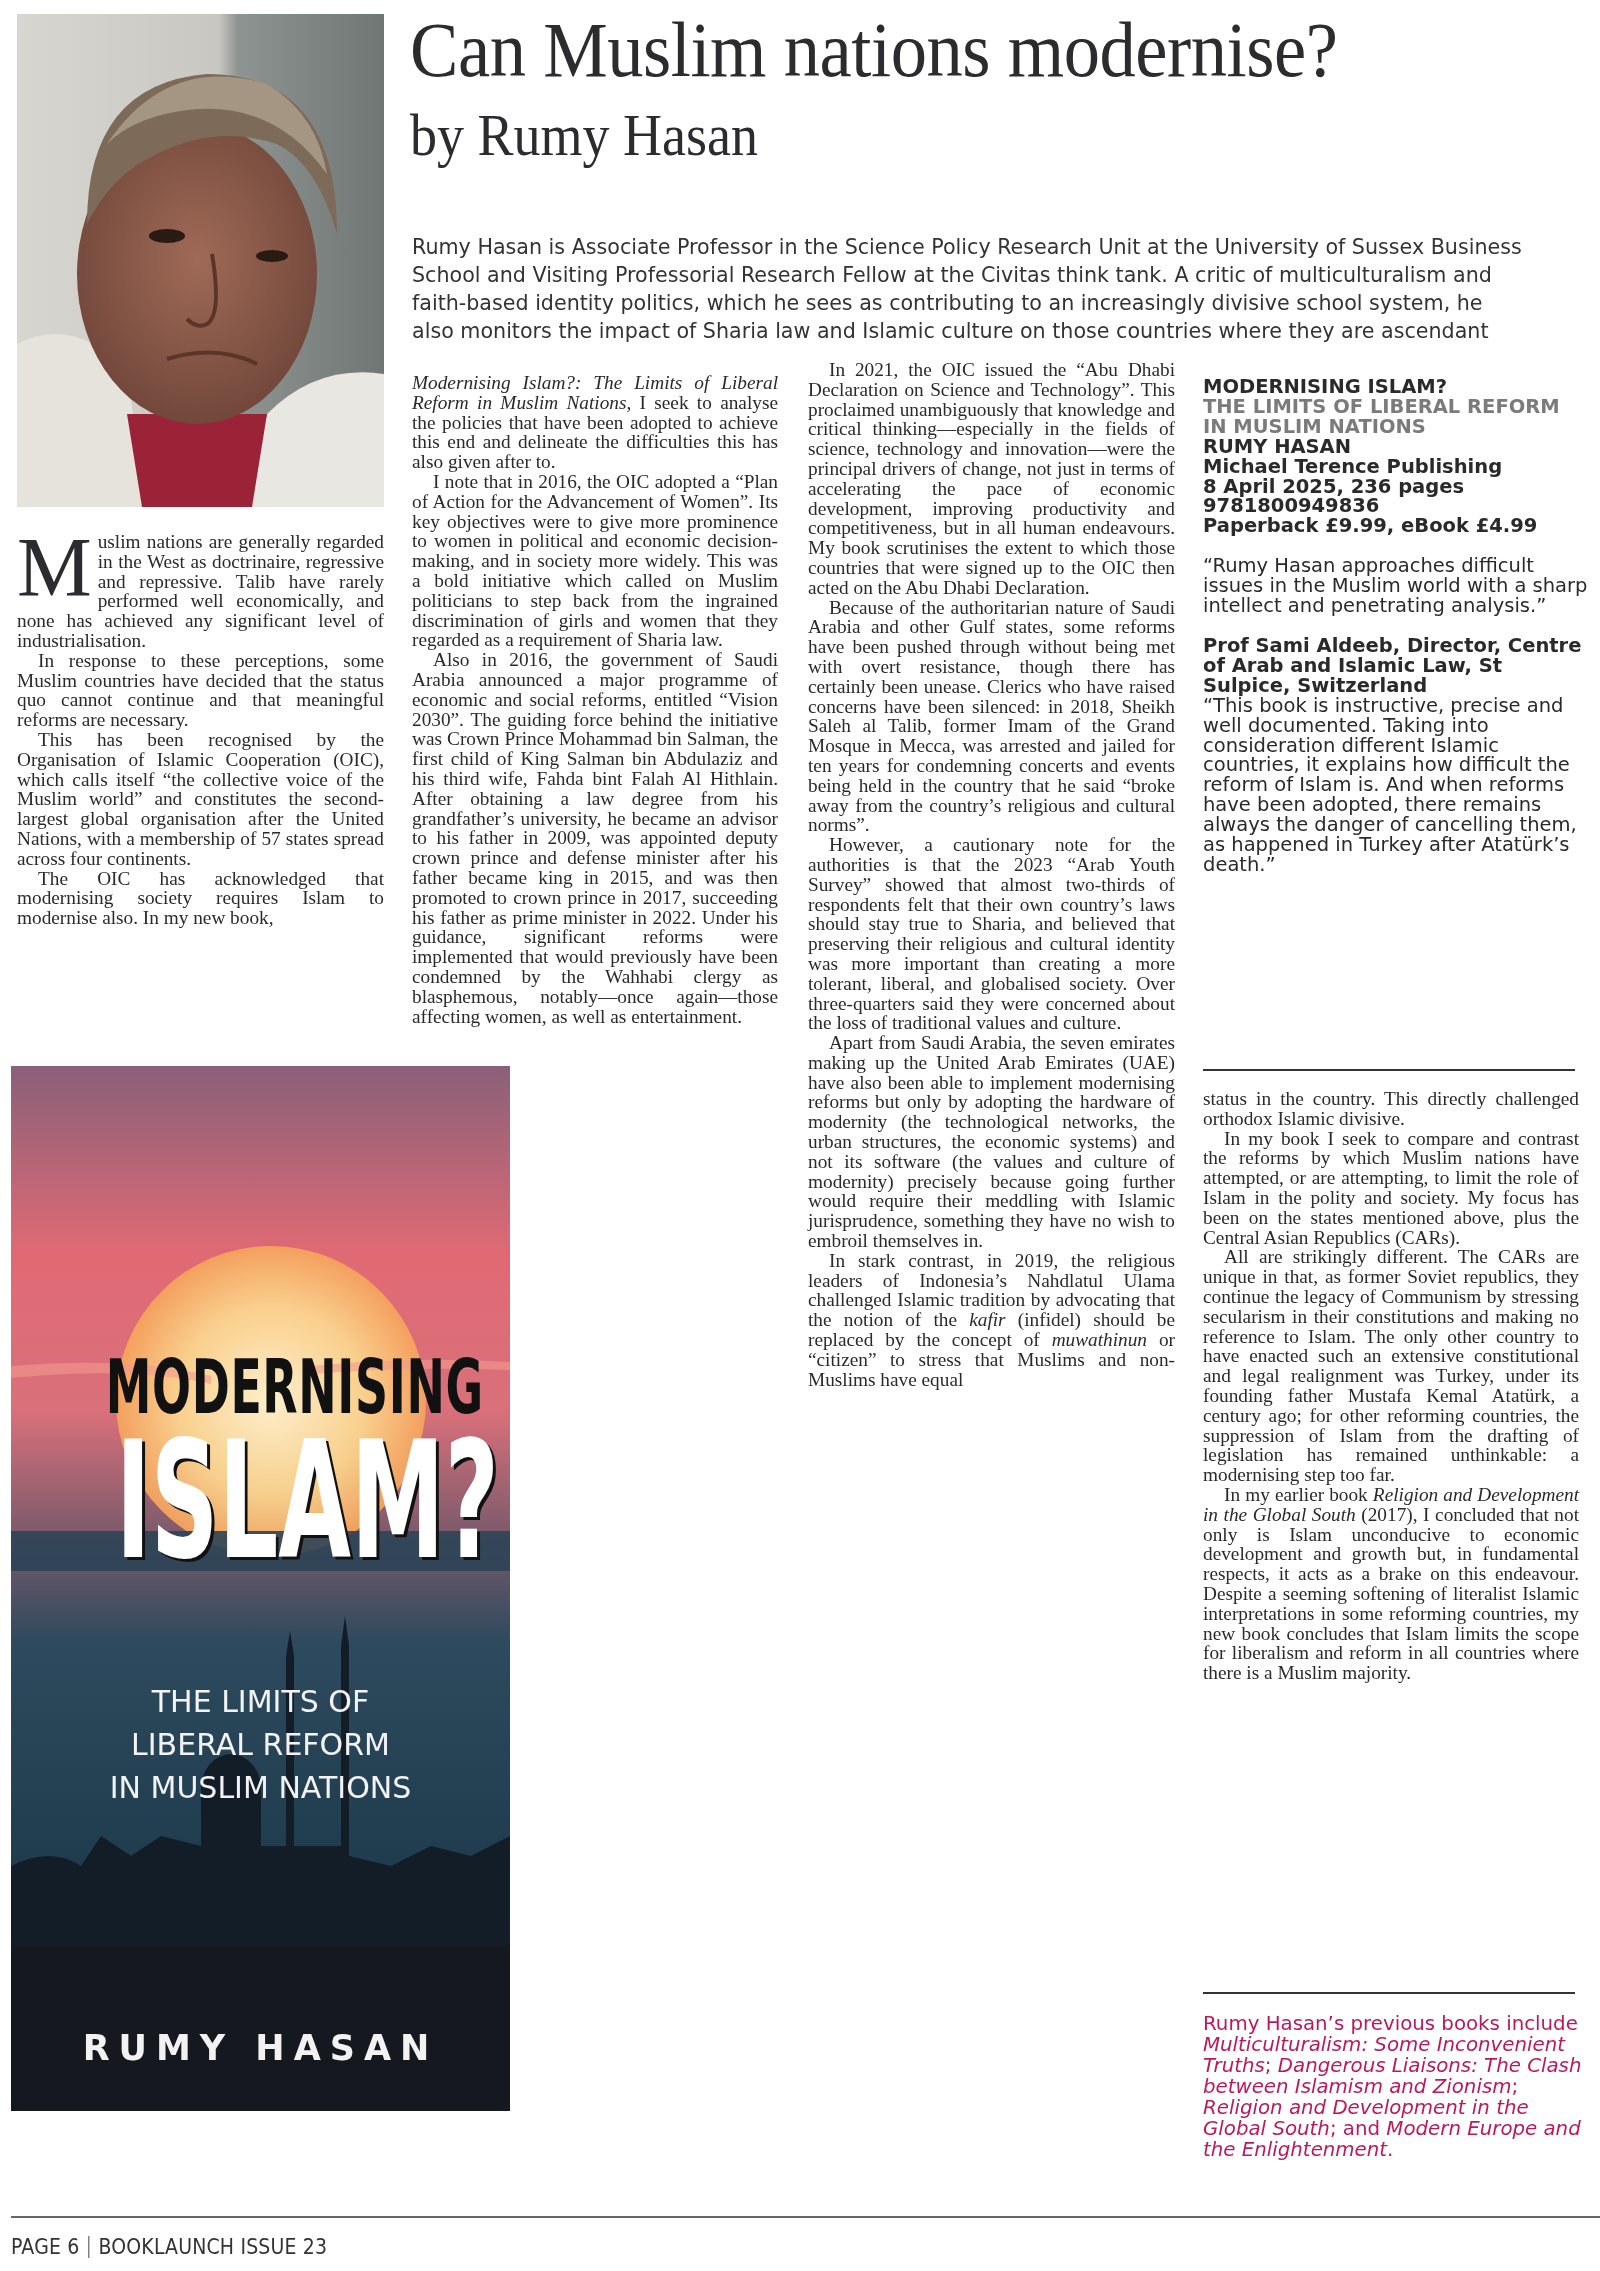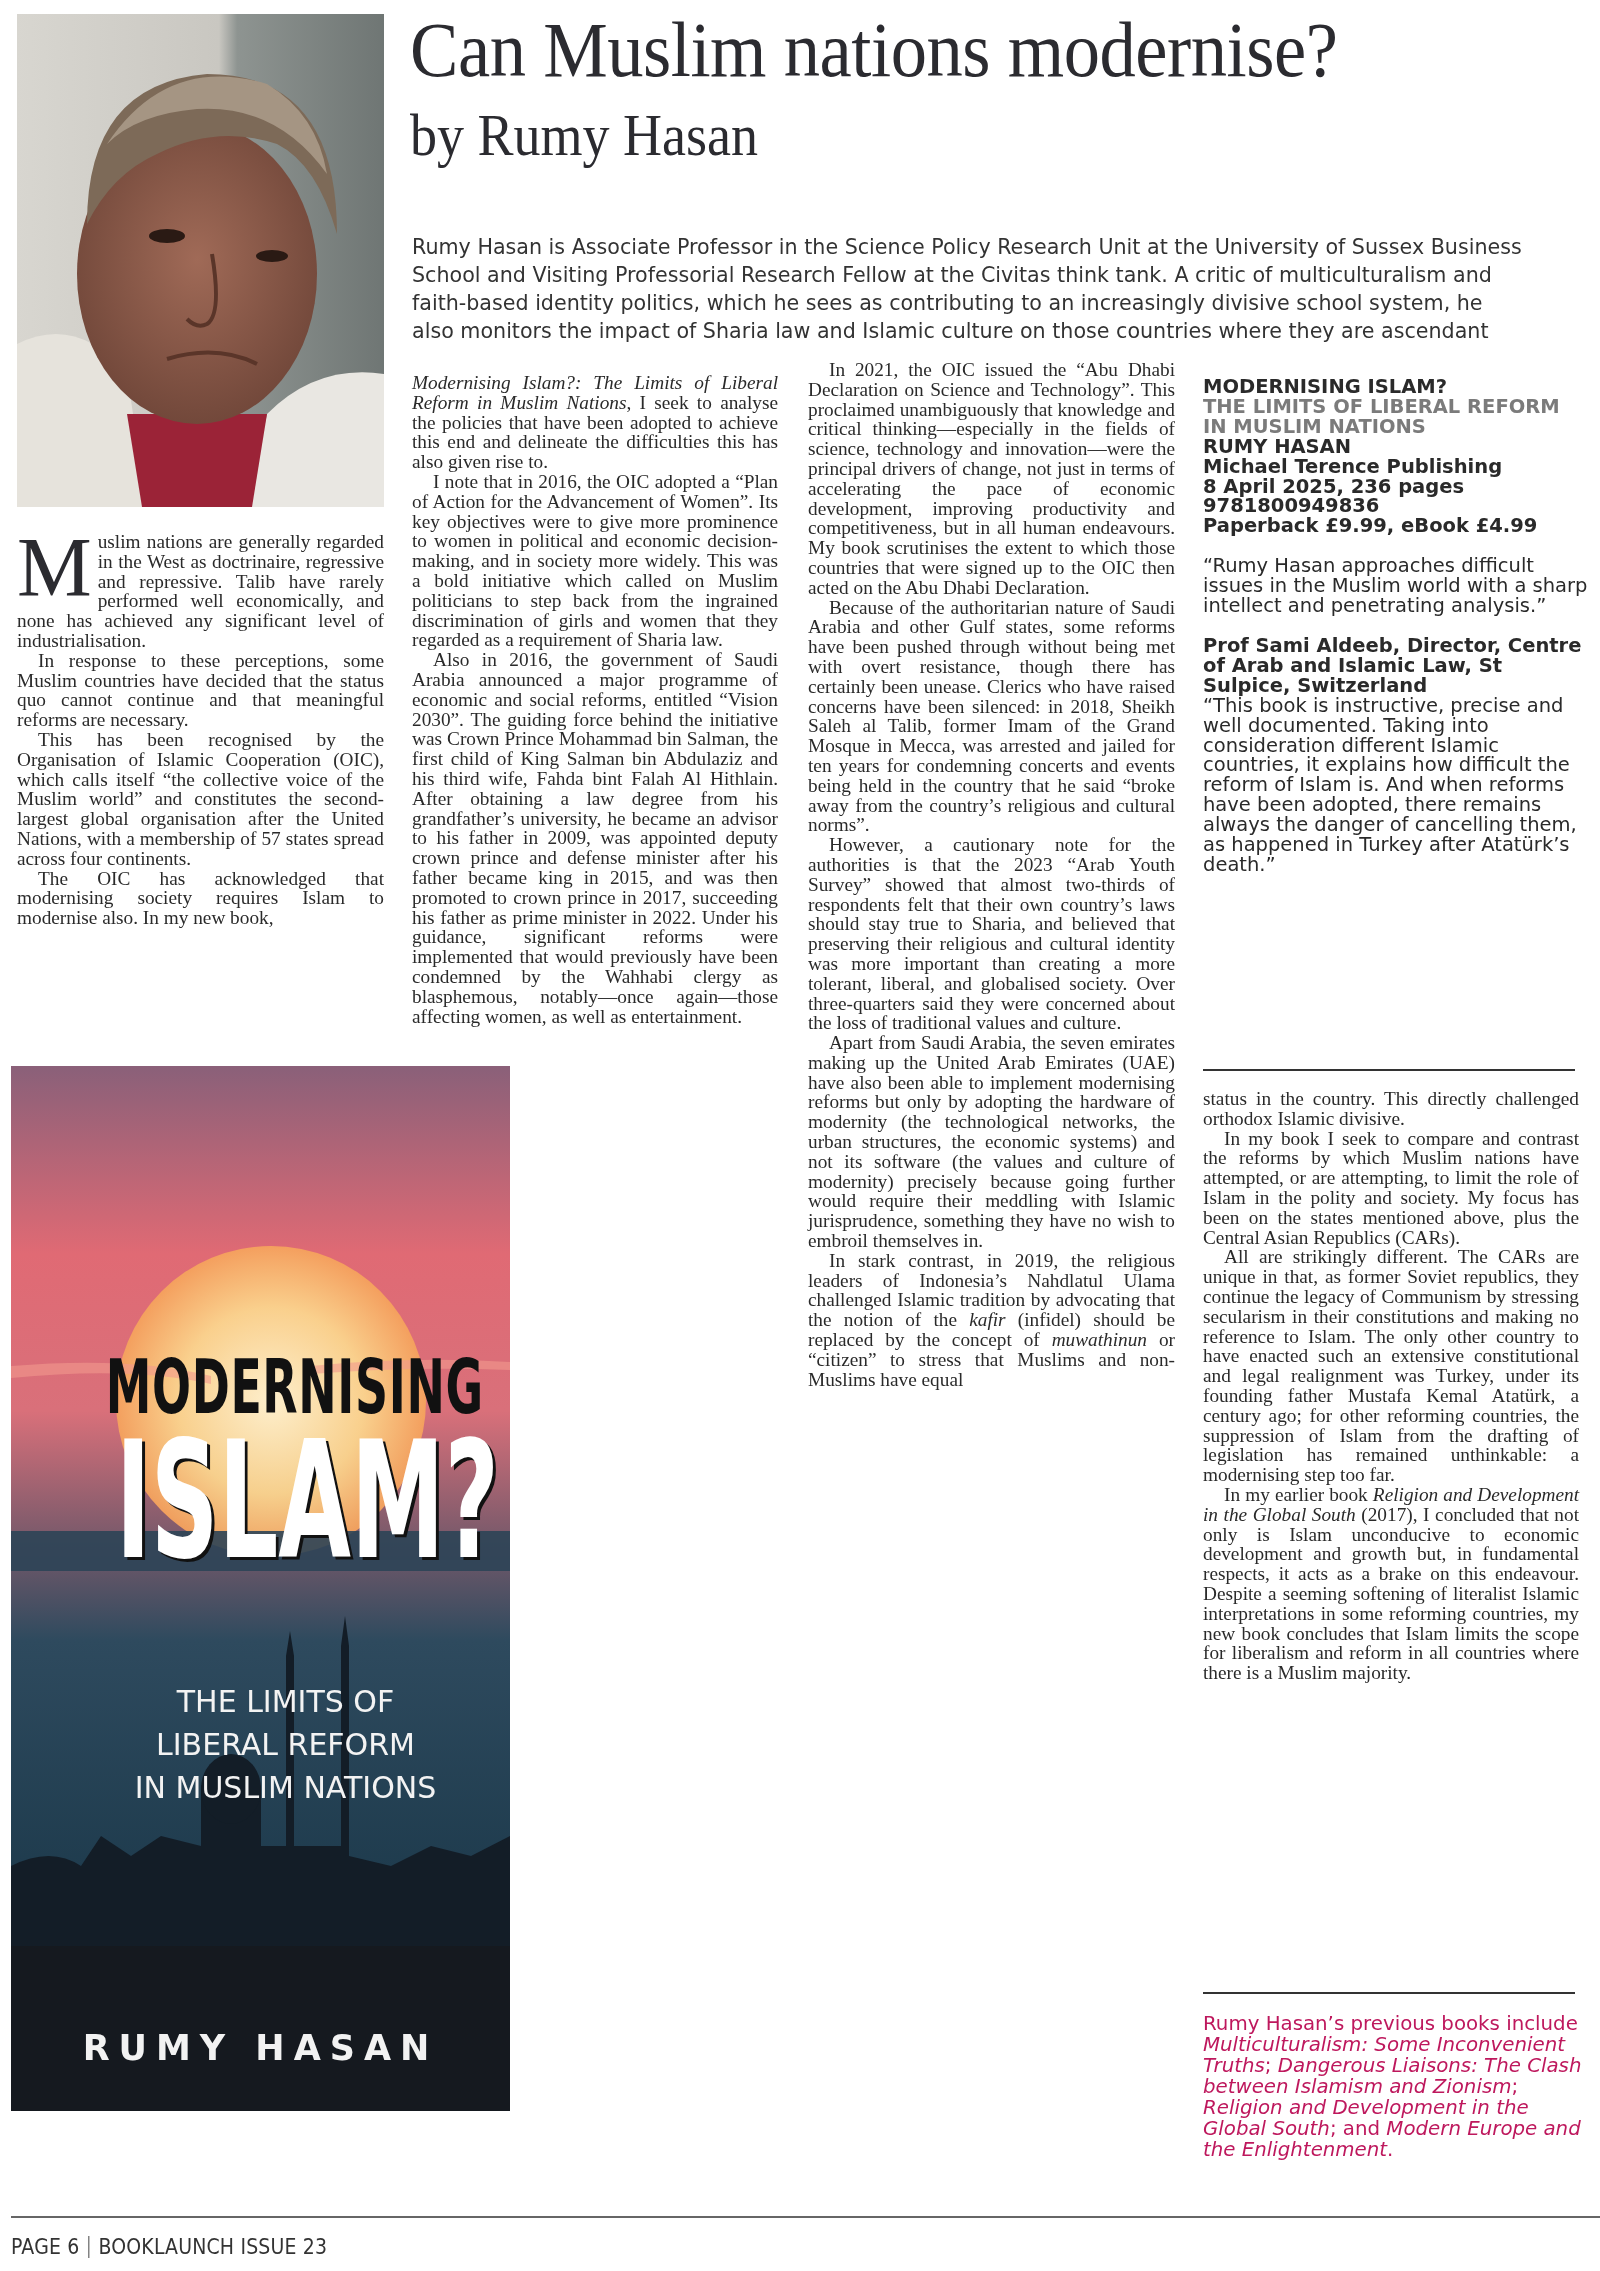--- a/index.html
+++ b/index.html
@@ -48,21 +48,21 @@
 
   
   #cover { left:11px; top:1066px; width:499px; height:1227px; overflow:hidden; }
   #cover svg { display:block; }
   .cov-title { position:absolute; left:0; width:100%; text-align:center; font-family:"DejaVu Sans",sans-serif;
     font-weight:bold; }
   #cov-modern { top:278px; font-size:74px; color:#111; transform:scaleX(0.62); letter-spacing:1px; }
   #cov-islam { top:350px; font-size:162px; color:#fff; transform:scaleX(0.58);
     text-shadow:5px 3px 0 #111; line-height:170px; }
   .cov-sub { position:absolute; left:0; width:100%; text-align:center; font-family:"DejaVu Sans",sans-serif;
-    font-size:30px; line-height:38px; color:#f3f3f3;margin-left:25px; }
+    font-size:30px; line-height:38px; color:#f3f3f3; }
   #cov-sub1 { top:617px; }
   #cov-sub2 { top:660px; }
   #cov-sub3 { top:703px; }
   #cov-author { position:absolute; left:0; width:100%; text-align:center; top:962px; font-family:"DejaVu Sans",sans-serif;
     font-size:35px; letter-spacing:9px; color:#f2f2f2; font-weight:bold; }
 
   
   #footer-rule { left:11px; top:2216px; width:1589px; height:2px; background:#666; }
   #footer { left:11px; top:2235px; font-size:21px; color:#333; letter-spacing:0.2px;
     transform:scaleX(0.9); transform-origin:left top; white-space:nowrap; }
@@ -105,21 +105,21 @@
 <div id="standfirst" class="abs sans">Rumy Hasan is Associate Professor in the Science Policy Research Unit at the University of Sussex Business School and Visiting Professorial Research Fellow at the Civitas think tank. A critic of multiculturalism and faith-based identity politics, which he sees as contributing to an increasingly divisive school system, he also monitors the impact of Sharia law and Islamic culture on those countries where they are ascendant</div>
 
 <div id="col1" class="abs col serif">
   <p class="noind"><span class="dropcap">M</span><span>uslim nations are generally regarded in the West as doctrinaire, regressive and repressive. Talib have rarely performed well economically, and none has achieved any significant level of industrialisation.</span></p>
   <p>In response to these perceptions, some Muslim countries have decided that the status quo cannot continue and that meaningful reforms are necessary.</p>
   <p>This has been recognised by the Organisation of Islamic Cooperation (OIC), which calls itself “the collective voice of the Muslim world” and constitutes the second-largest global organisation after the United Nations, with a membership of 57 states spread across four continents.</p>
   <p><span>The OIC has acknowledged that modernising society requires Islam to modernise also. In my new book,</span></p>
 </div>
 
 <div id="col2" class="abs col serif">
-  <p class="noind"><i>Modernising Islam?: The Limits of Liberal Reform in Muslim Nations</i><span>, I seek to analyse the policies that have been adopted to achieve this end and delineate the difficulties this has also given rise to.</span></p>
+  <p class="noind"><i>Modernising Islam?: The Limits of Liberal Reform in Muslim Nations</i><span>, I seek to analyse the policies that have been adopted to achieve this end and delineate the difficulties this has also given after to.</span></p>
   <p>I note that in 2016, the OIC adopted a “Plan of Action for the Advancement of Women”. Its key objectives were to give more prominence to women in political and economic decision-making, and in society more widely. This was a bold initiative which called on Muslim politicians to step back from the ingrained discrimination of girls and women that they regarded as a requirement of Sharia law.</p>
   <p><span>Also in 2016, the government of Saudi Arabia announced a major programme of economic and social reforms, entitled “Vision 2030”. The guiding force behind the initiative was Crown Prince Mohammad bin Salman, the first child of King Salman bin Abdulaziz and his third wife, Fahda bint Falah Al Hithlain. After obtaining a law degree from his grandfather’s university, he became an advisor to his father in 2009, was appointed deputy crown prince and defense minister after his father became king in 2015, and was then promoted to crown prince in 2017, succeeding his father as prime minister in 2022. Under his guidance, significant reforms were implemented that would previously have been condemned by the Wahhabi clergy as blasphemous, notably—once again—those affecting women, as well as entertainment.</span></p>
 </div>
 
 <div id="col3" class="abs col serif">
   <p>In 2021, the OIC issued the “Abu Dhabi Declaration on Science and Technology”. This proclaimed unambiguously that knowledge and critical thinking—especially in the fields of science, technology and innovation—were the principal drivers of change, not just in terms of accelerating the pace of economic development, improving productivity and competitiveness, but in all human endeavours. My book scrutinises the extent to which those countries that were signed up to the OIC then acted on the Abu Dhabi Declaration.</p>
   <p>Because of the authoritarian nature of Saudi Arabia and other Gulf states, some reforms have been pushed through without being met with overt resistance, though there has certainly been unease. Clerics who have raised concerns have been silenced: in 2018, Sheikh Saleh al Talib, former Imam of the Grand Mosque in Mecca, was arrested and jailed for ten years for condemning concerts and events being held in the country that he said “broke away from the country’s religious and cultural norms”.</p>
   <p>However, a cautionary note for the authorities is that the 2023 “Arab Youth Survey” showed that almost two-thirds of respondents felt that their own country’s laws should stay true to Sharia, and believed that preserving their religious and cultural identity was more important than creating a more tolerant, liberal, and globalised society. Over three-quarters said they were concerned about the loss of traditional values and culture.</p>
   <p>Apart from Saudi Arabia, the seven emirates making up the United Arab Emirates (UAE) have also been able to implement modernising reforms but only by adopting the hardware of modernity (the technological networks, the urban structures, the economic systems) and not its software (the values and culture of modernity) precisely because going further would require their meddling with Islamic jurisprudence, something they have no wish to embroil themselves in.</p>
   <p><span>In stark contrast, in 2019, the religious leaders of Indonesia’s Nahdlatul Ulama challenged Islamic tradition by advocating that the notion of the</span> <i>kafir</i> <span>(infidel) should be replaced by the concept of</span> <i>muwathinun</i> <span>or “citizen” to stress that Muslims and non-Muslims have equal</span></p>

